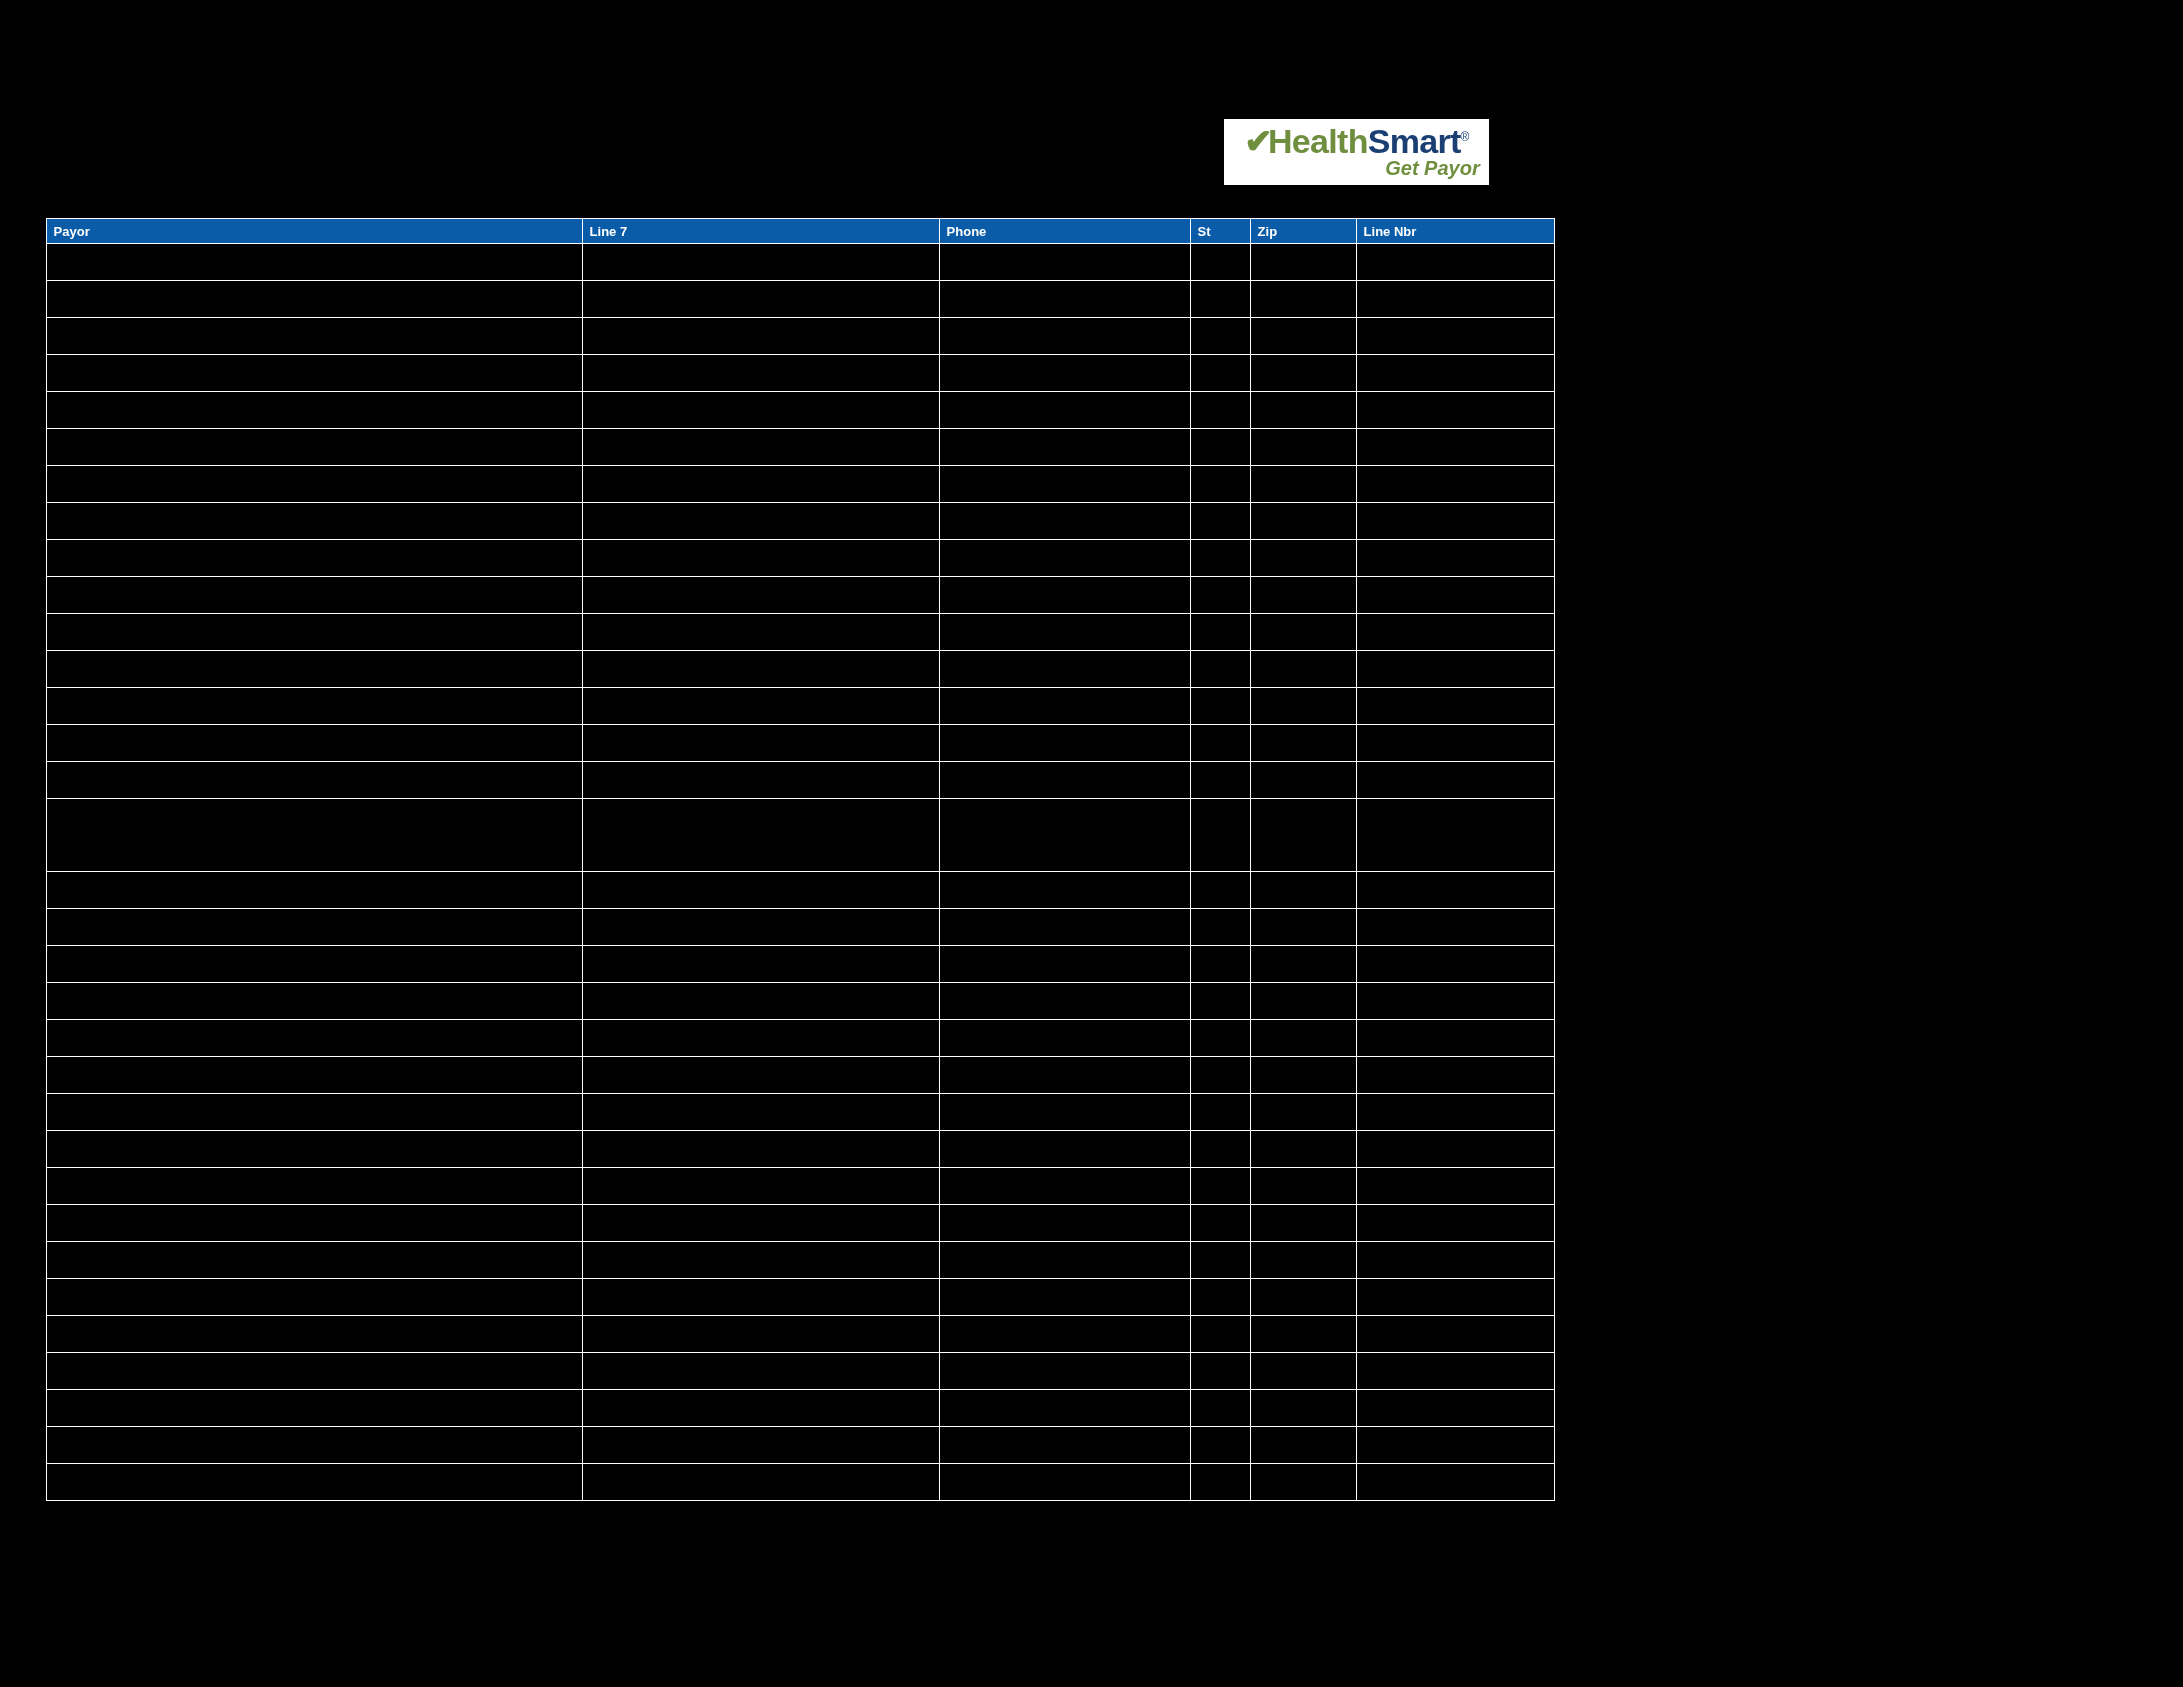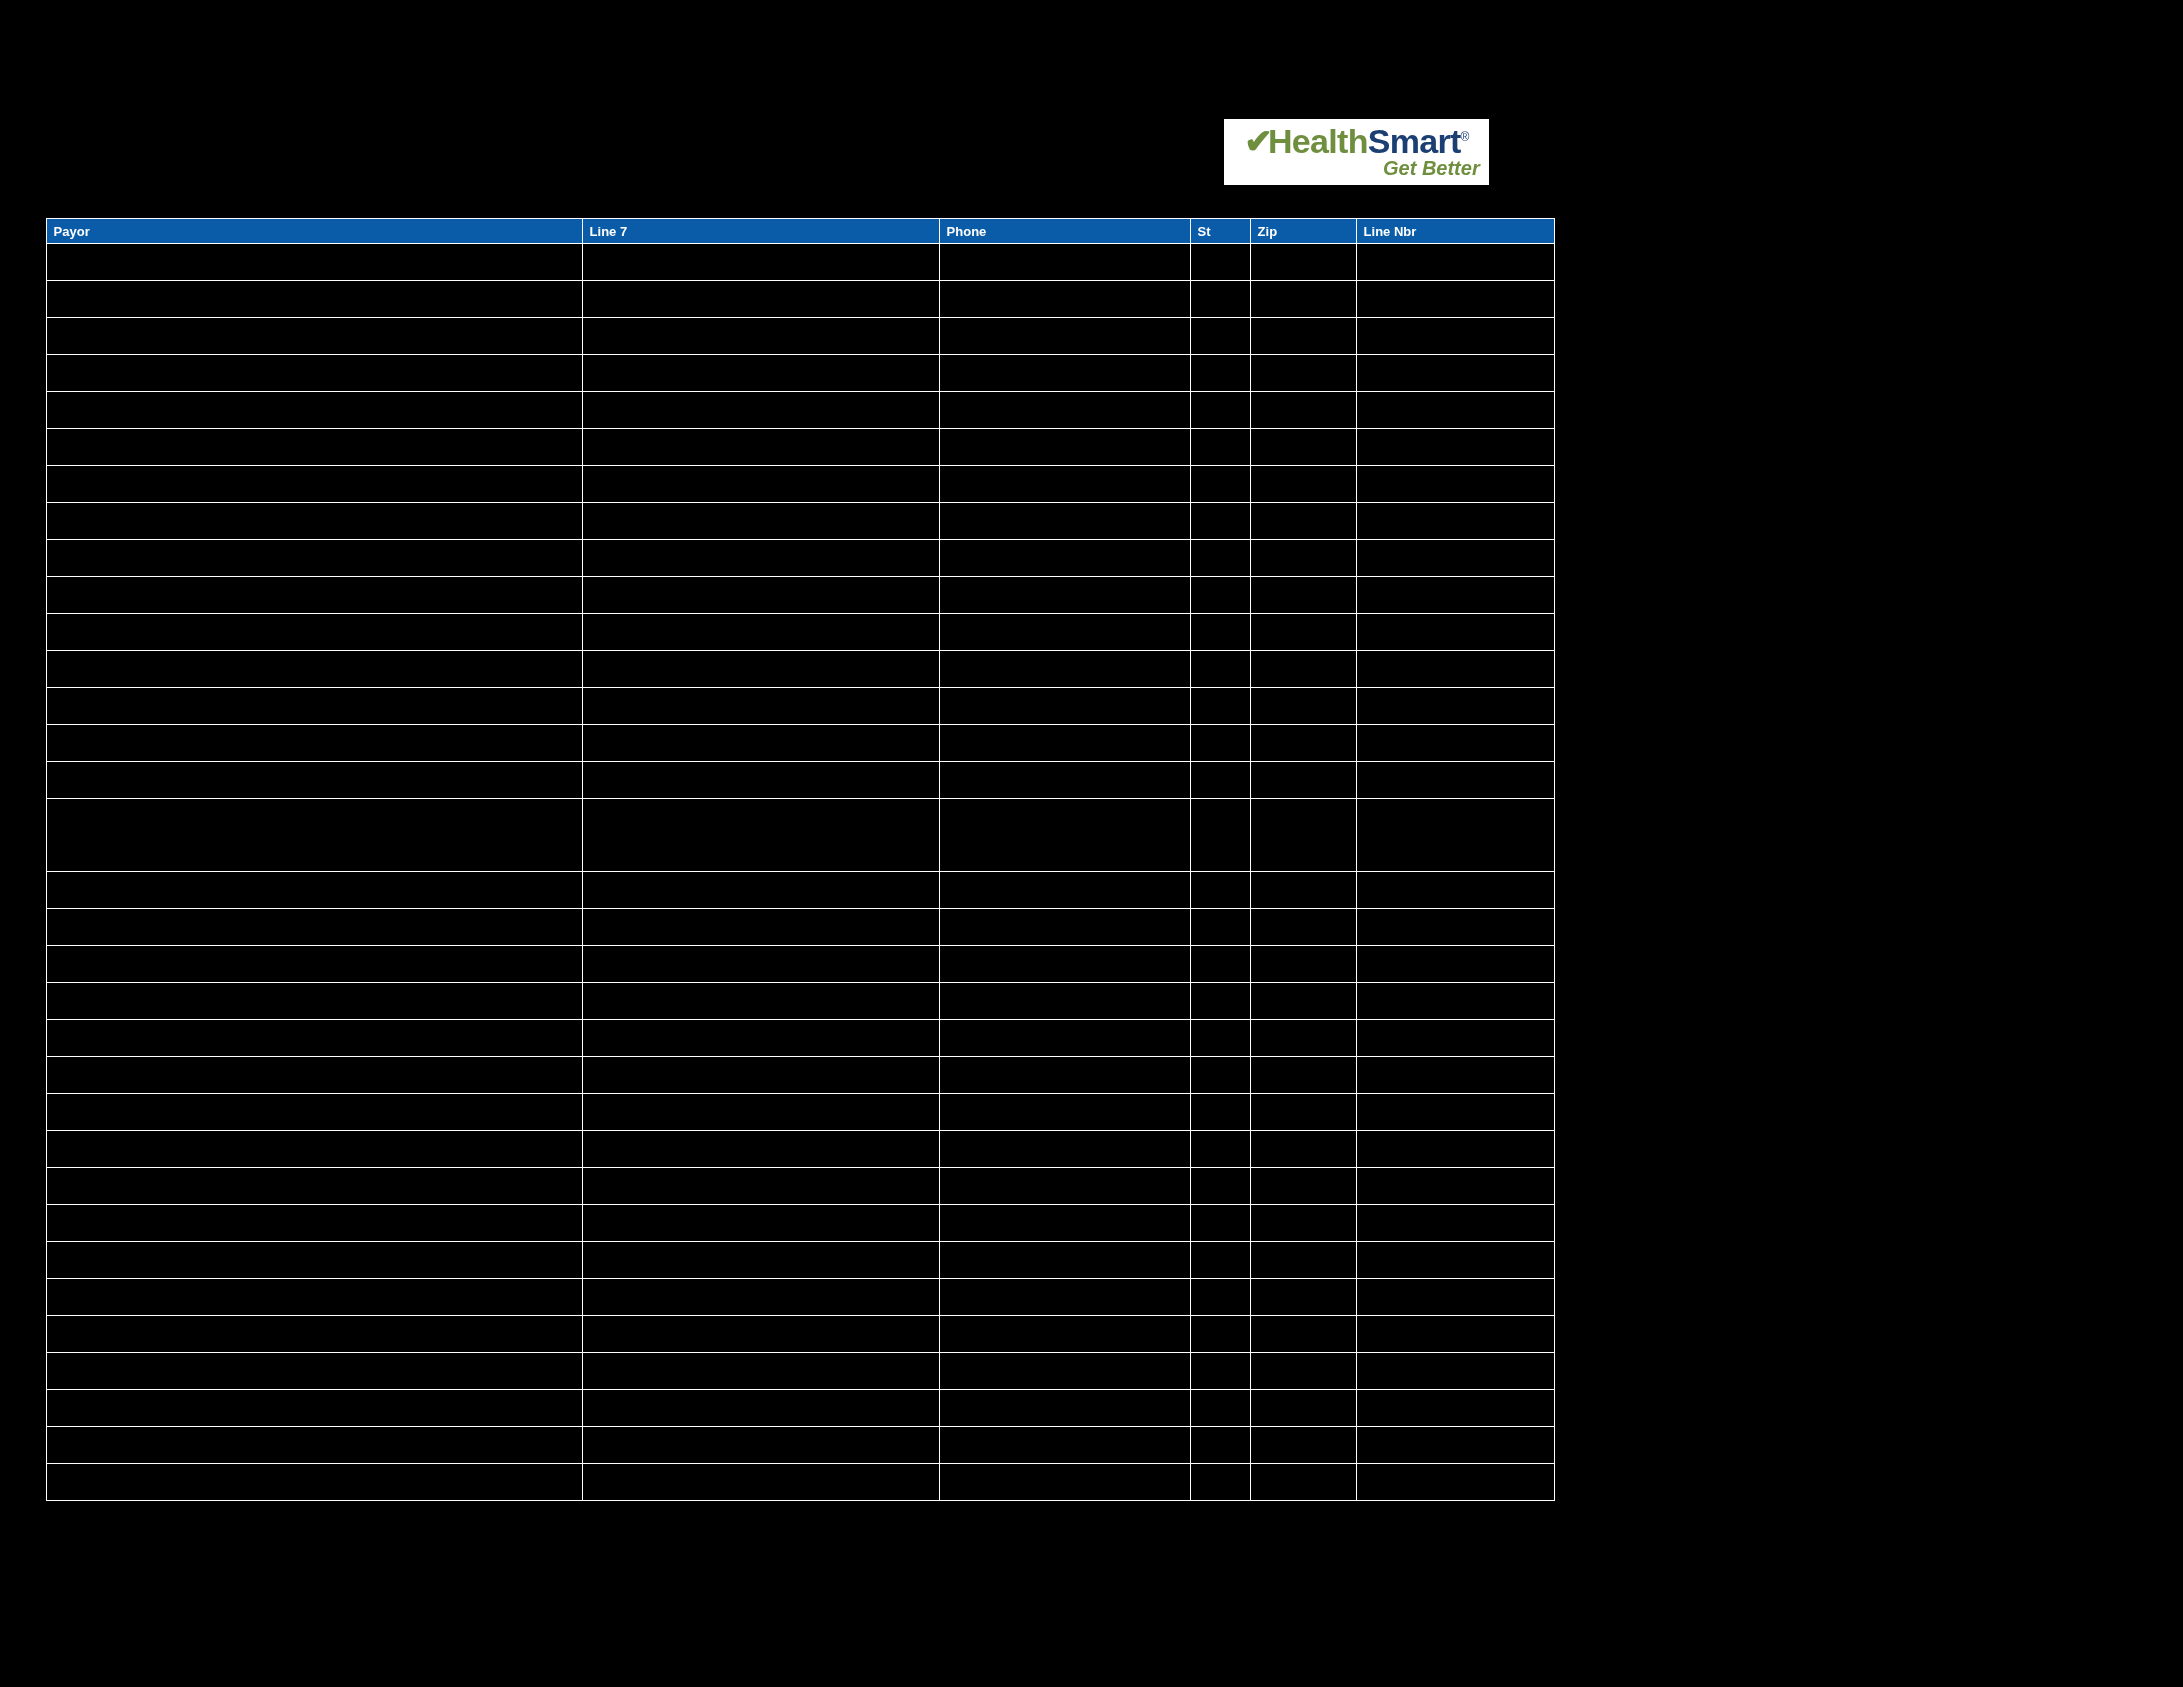--- a/index.html
+++ b/index.html
@@ -99,21 +99,21 @@
   .c-zip   { width: 106px; }
   .c-phone { width: 198px; }
 </style>
 </head>
 <body>
 
 <div class="logo-box">
   <div class="logo-main">
     <span class="tick">✔</span><span class="h1">Health</span><span class="h2">Smart</span><span class="reg">®</span>
   </div>
-  <div class="logo-sub">Get Better</div>
+  <div class="logo-sub">Get Payor</div>
 </div>
 
 <table class="grid">
   <colgroup>
     <col class="c-payor">
     <col class="c-line1">
     <col class="c-city">
     <col class="c-st">
     <col class="c-zip">
     <col class="c-phone">

